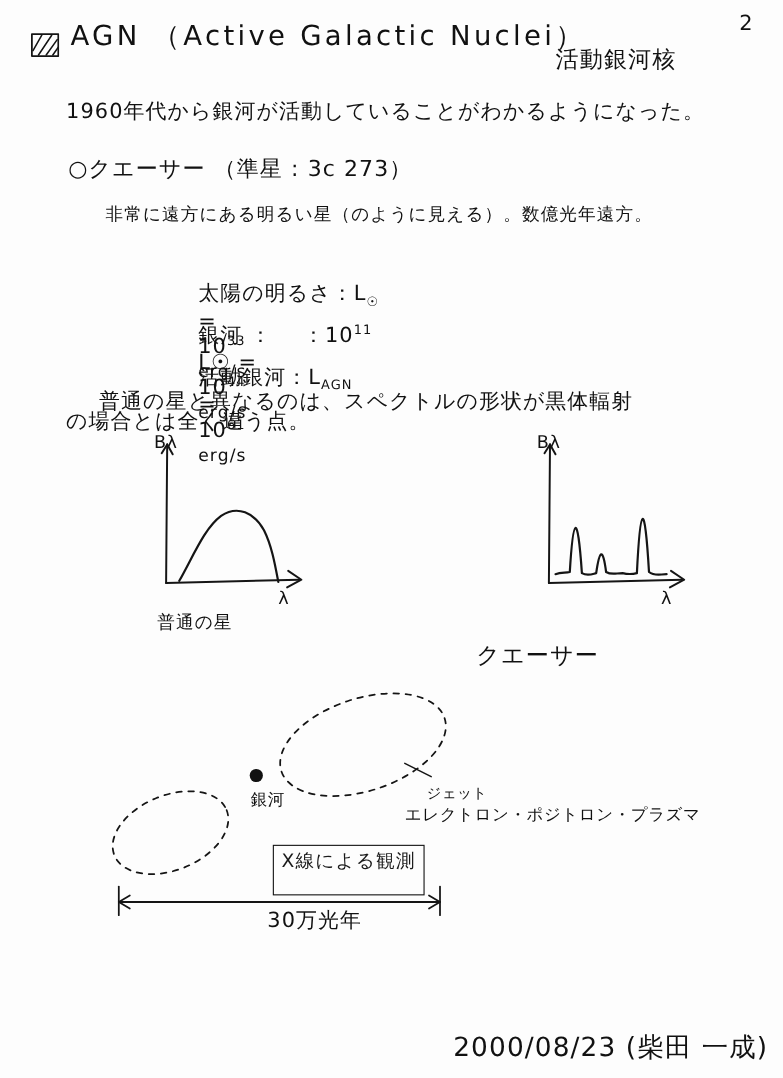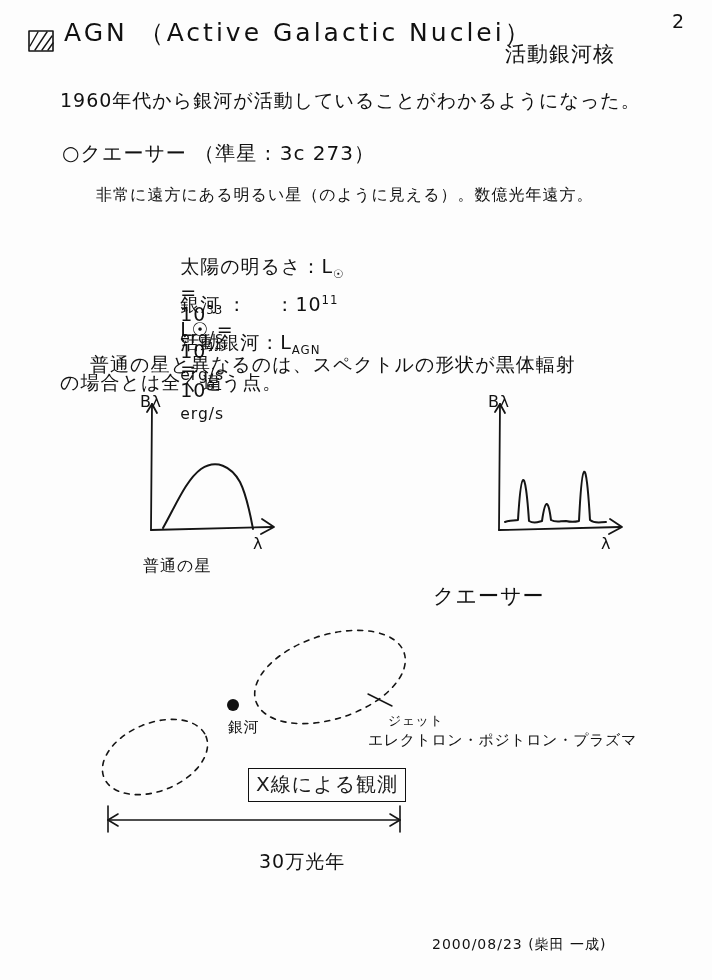--- a/index.html
+++ b/index.html
@@ -118,37 +118,36 @@
   .lbl-galaxy {
     font-size: 15px;
     top: 718px;
     left: 228px;
   }
   .lbl-xray-box {
     position: absolute;
     top: 768px;
     left: 248px;
     border: 1.6px solid #111;
-    padding: 2px 7px 3px 7px;
-    font-size: 20px;
+    padding: 2px 7px 19px 7px;
+    font-size: 17px;
     letter-spacing: 1px;
     white-space: pre;
     text-align: center;
   }
   .lbl-scale {
     font-size: 19px;
     top: 824px;
-    left: 259px;
-    letter-spacing: 1px;
-    margin-top: 25px;
+    left: 243px;
+    letter-spacing: 1px;
   }
   .footer {
-    font-size: 14px;
+    font-size: 24px;
     top: 936px;
-    left: 432px;
+    left: 412px;
     letter-spacing: 1px;
   }
   .chart-caption-left {
     font-size: 16px;
     top: 556px;
     left: 143px;
     letter-spacing: 1px;
   }
   .chart-caption-right {
     font-size: 21px;

